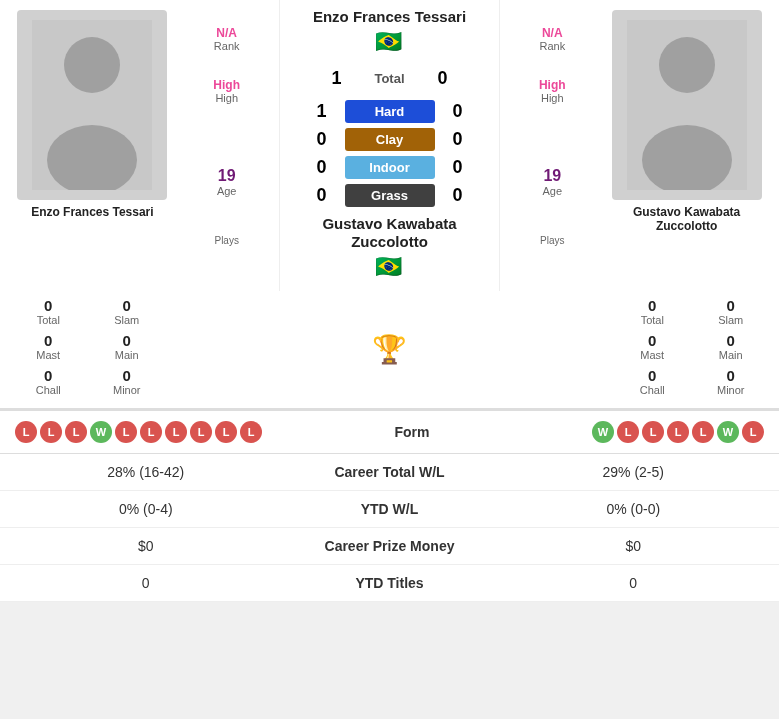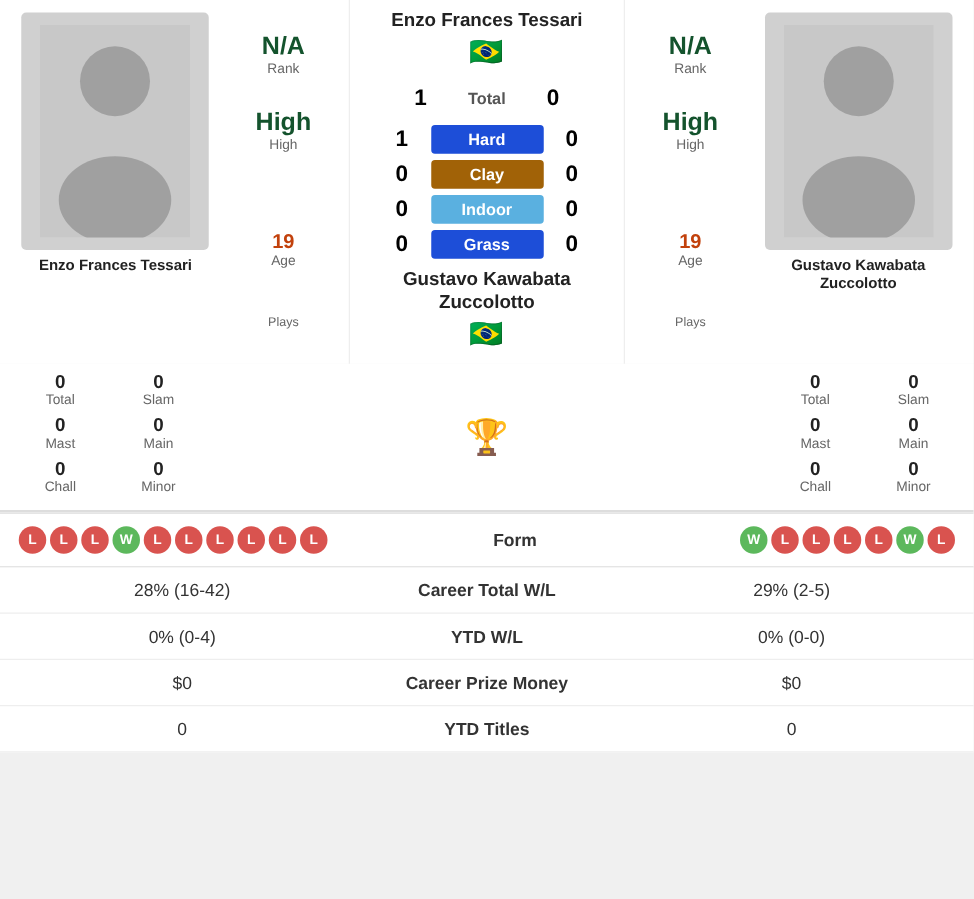--- a/index.html
+++ b/index.html
@@ -42,41 +42,41 @@
     }
 
     .rank-high-section {
       display: flex;
       flex-direction: column;
       align-items: center;
       margin: 8px 0;
     }
 
     .rank-high-value {
-      font-size: 20px;
-      font-weight: bold;
-      color: #14532d;
+      font-size: 12px;
+      font-weight: bold;
+      color: #ec4899;
     }
 
     .rank-high-label {
       font-size: 11px;
       color: #666;
     }
 
     .age-section {
       display: flex;
       flex-direction: column;
       align-items: center;
       margin: 8px 0;
     }
 
     .age-value {
       font-size: 16px;
       font-weight: bold;
-      color: #c2410c;
+      color: #701a75;
     }
 
     .age-label {
       font-size: 11px;
       color: #666;
     }
 
     .plays-section {
       display: flex;
       flex-direction: column;
@@ -143,21 +143,21 @@
       border-radius: 3px;
       text-align: center;
       color: #fff;
       font-size: 13px;
       font-weight: bold;
     }
 
     .surface-badge.hard { background: #1d4ed8; }
     .surface-badge.clay { background: #a16207; }
     .surface-badge.indoor { background: #5ab0e0; }
-    .surface-badge.grass { background: #1d4ed8; }
+    .surface-badge.grass { background: #404040; }
 
     
     .form-section {
       background: #fff;
       display: flex;
       align-items: center;
       padding: 10px 15px;
       border-top: 1px solid #ddd;
       border-bottom: 1px solid #ddd;
       gap: 10px;

